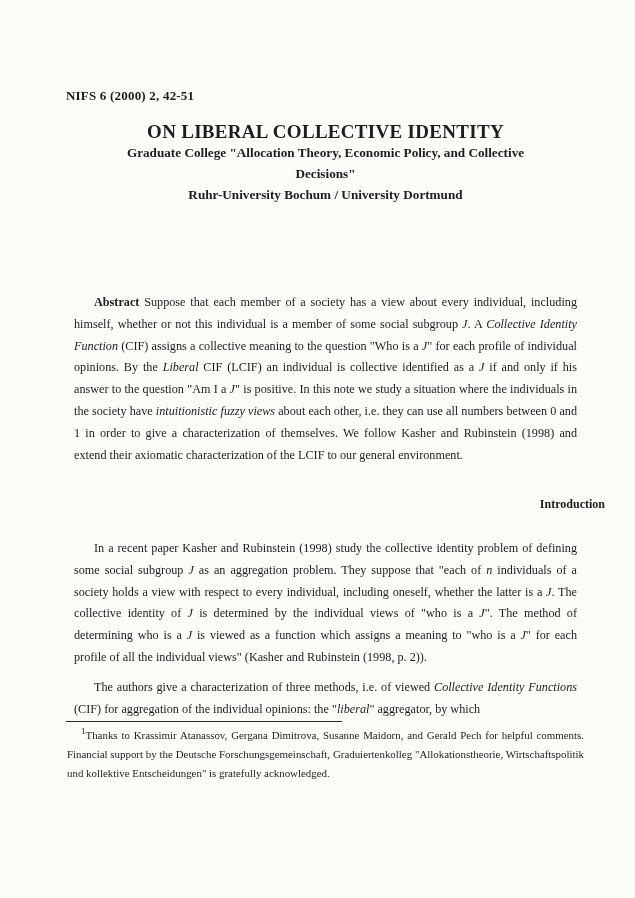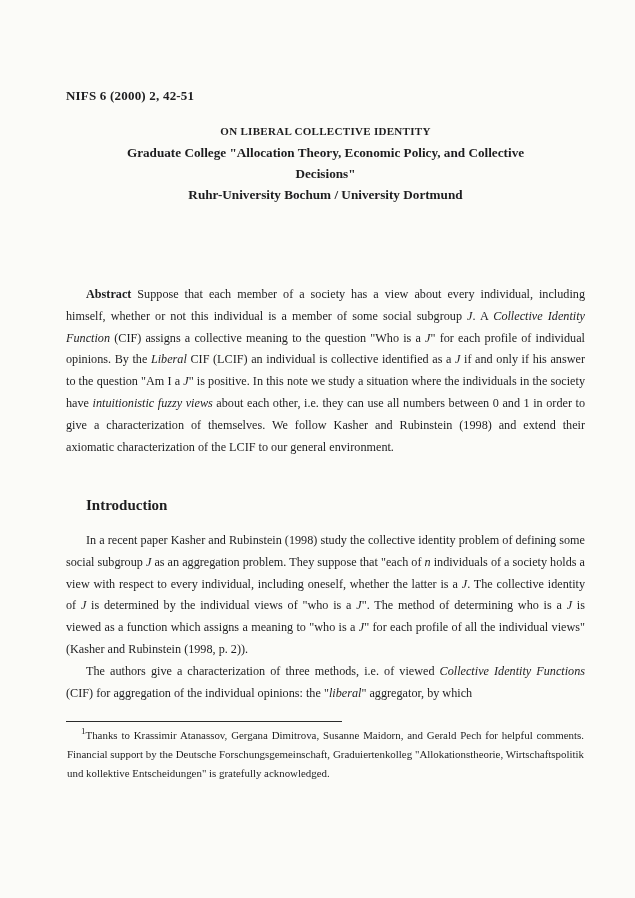--- a/index.html
+++ b/index.html
@@ -28,50 +28,51 @@
     font-weight: bold;
     letter-spacing: 0.2px;
   }
   .title-block {
     top: 121px;
     text-align: center;
     font-weight: bold;
     line-height: 21px;
   }
   .paper-title {
-    font-size: 11px;
+    font-size: 19px;
     letter-spacing: 0.3px;
   }
   .title-line {
     font-size: 13.2px;
   }
   sup {
     font-size: 9px;
     line-height: 0;
   }
   .bodytext {
     font-size: 12.2px;
     line-height: 21.8px;
     text-align: justify;
   }
   .abstract {
     top: 284px;
   }
   .abstract p, .intro-body p {
-    margin: 0;
+    margin: 8px;
     text-indent: 20px;
   }
   .abstract-label {
     font-weight: bold;
   }
   .section-heading {
     top: 497px;
-    font-size: 15px;
+    font-size: 12px;
     font-weight: bold;
     padding-left: 20px;
+    text-align: right;
   }
   .intro-body {
     top: 530px;
     max-height: 192px;
     overflow: hidden;
   }
   .footnote-block {
     top: 721px;
   }
   .footnote-rule {

